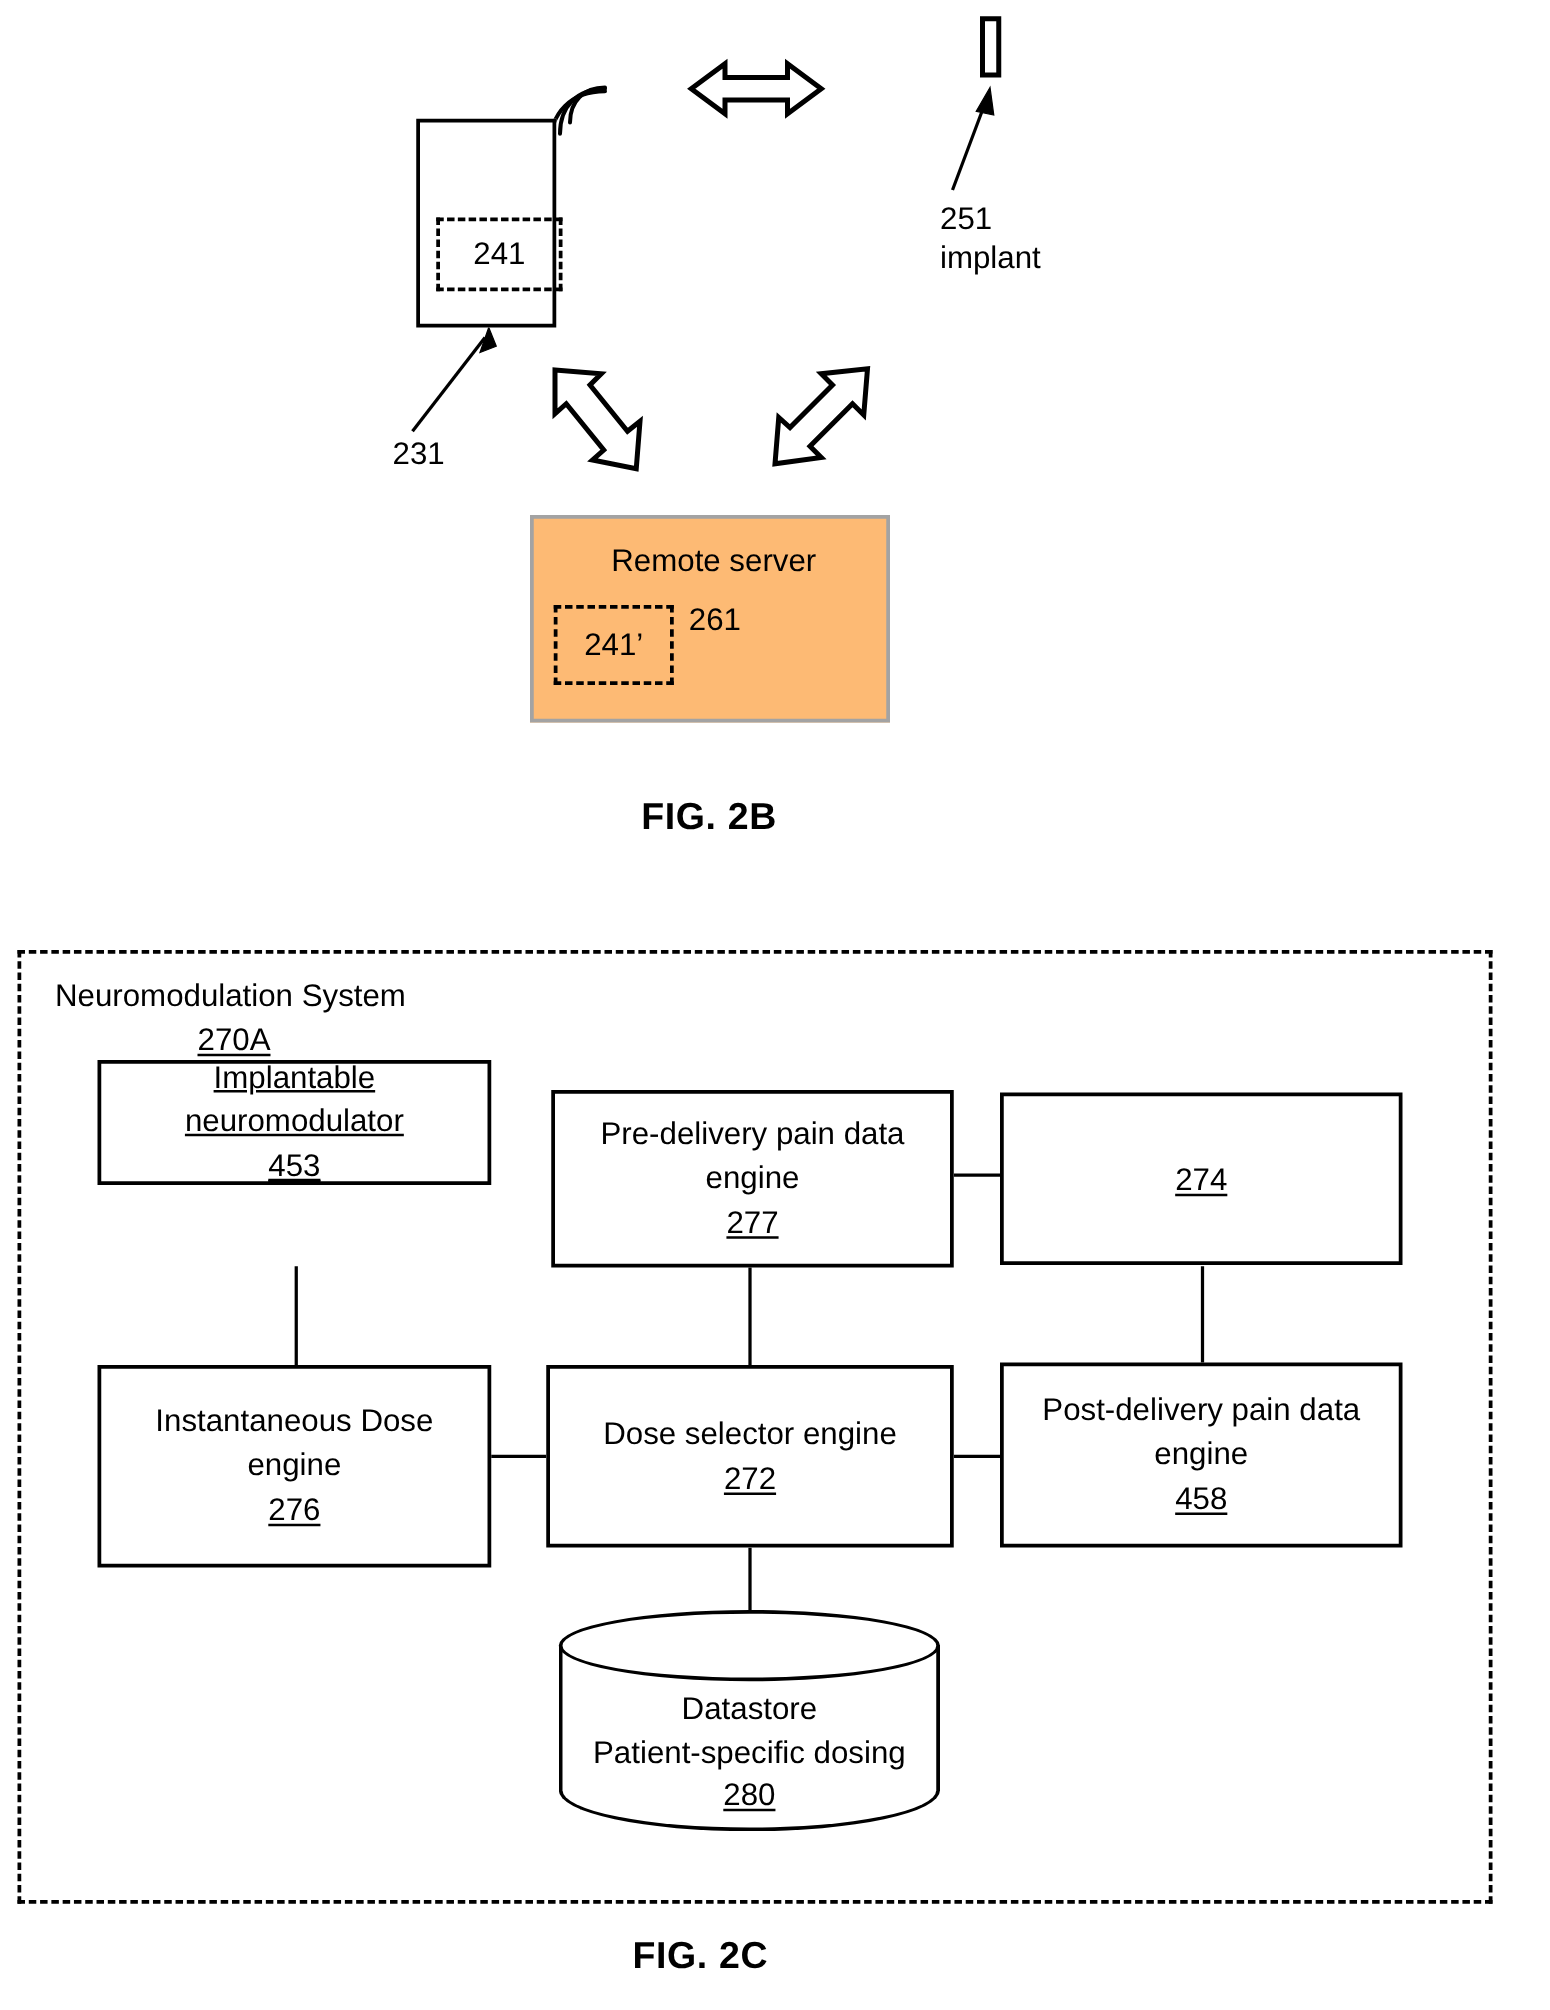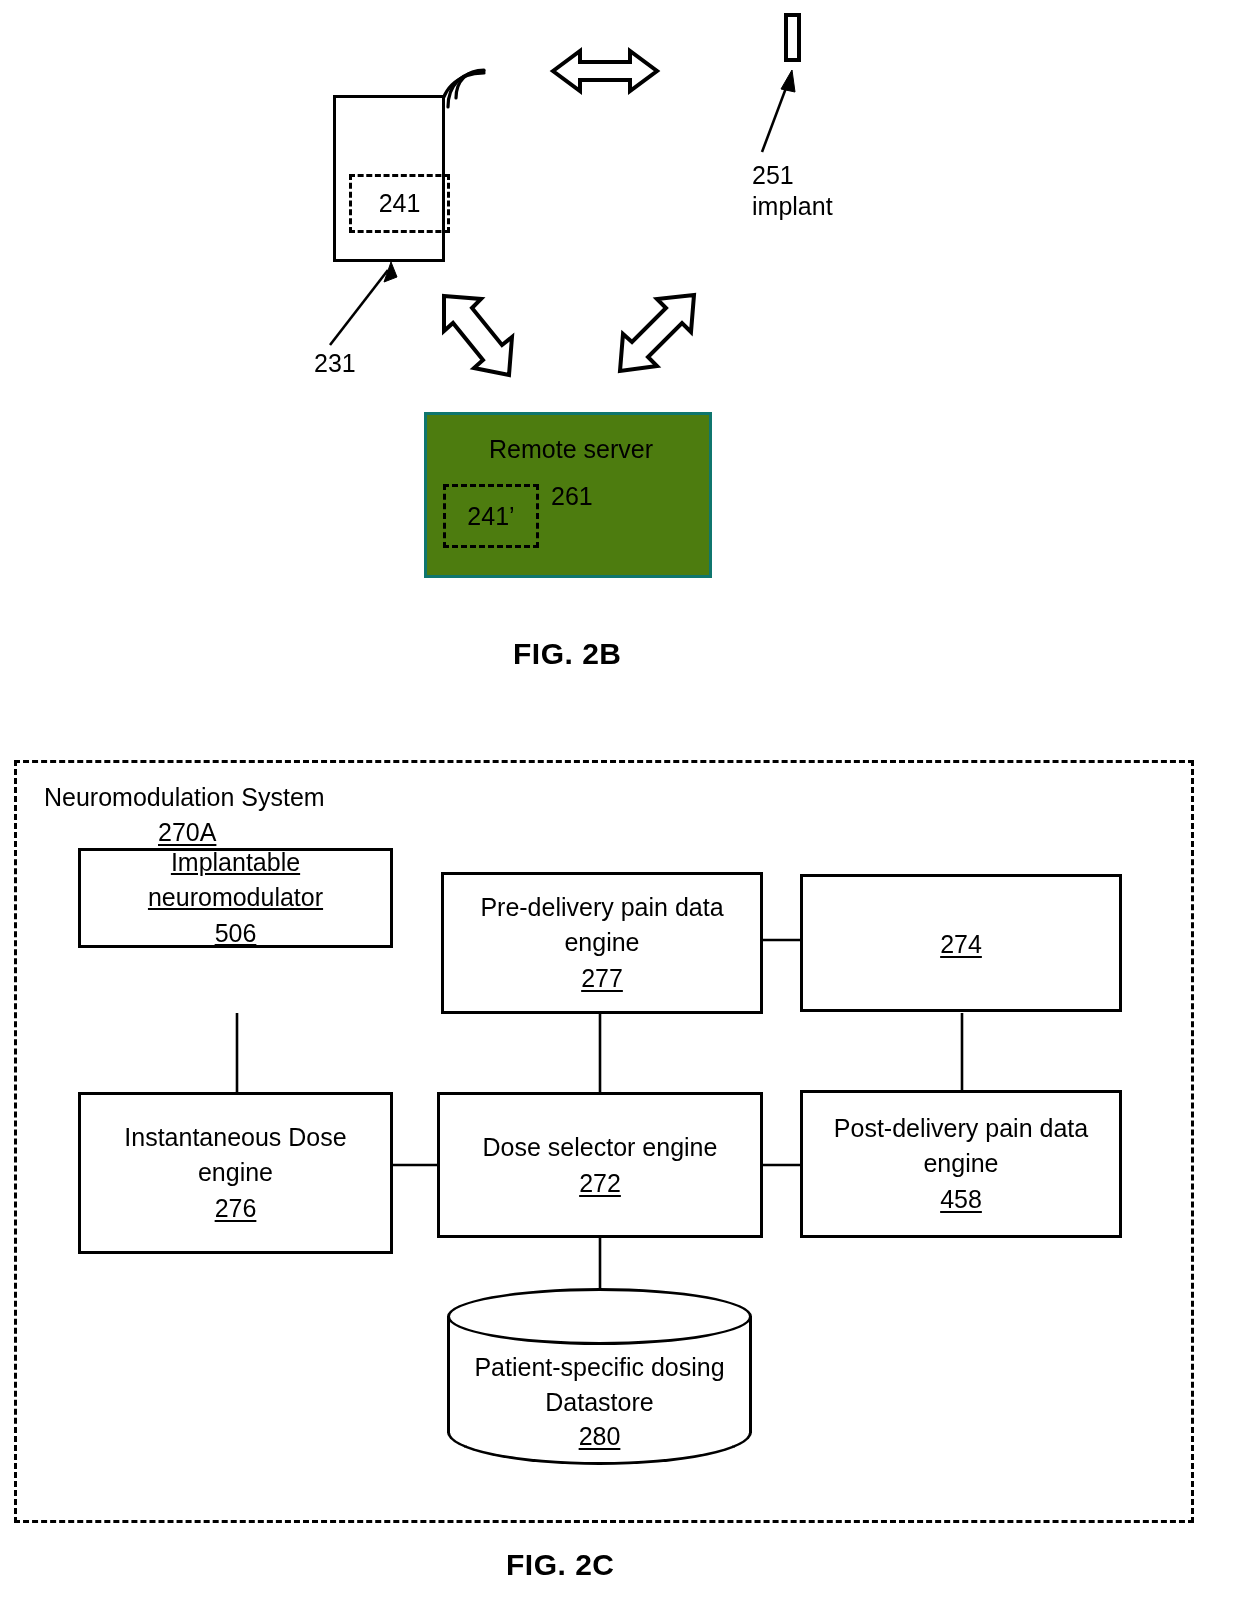--- a/index.html
+++ b/index.html
@@ -75,23 +75,23 @@
     box-sizing: border-box;
     background: #fff;
   }
 
   .server-box {
     position: absolute;
     left: 424px;
     top: 412px;
     width: 288px;
     height: 166px;
-    border: 3px solid #0f766e;
-    box-sizing: border-box;
-    background: #4d7c0f;
+    border: 3px solid #a3a3a3;
+    box-sizing: border-box;
+    background: #fdba74;
   }
   .server-title {
     position: absolute;
     left: 0;
     top: 20px;
     width: 288px;
     text-align: center;
     font-size: 25px;
     color: #000;
   }
@@ -298,21 +298,21 @@
 
   <div class="fig-label" style="left:513px; top:637px;">FIG. 2B</div>
 
   <div class="system-frame"></div>
   <div class="system-title">Neuromodulation System</div>
   <div class="system-num">270A</div>
 
   <div class="blk" style="left:78px;  top:848px;  width:315px; height:100px;text-decoration:underline;">
     <span>Implantable</span>
     <span>neuromodulator</span>
-    <span class="num">506</span>
+    <span class="num">453</span>
   </div>
 
   <div class="blk" style="left:441px; top:872px; width:322px; height:142px;">
     <span>Pre-delivery pain data</span>
     <span>engine</span>
     <span class="num">277</span>
   </div>
 
   <div class="blk" style="left:800px; top:874px; width:322px; height:138px;">
     <span class="num">274</span>
@@ -332,21 +332,21 @@
   <div class="blk" style="left:800px; top:1090px; width:322px; height:148px;">
     <span>Post-delivery pain data</span>
     <span>engine</span>
     <span class="num">458</span>
   </div>
 
   <div class="cyl">
     <div class="cyl-body"></div>
     <div class="cyl-top"></div>
     <div class="cyl-label">
+      <div>Datastore</div>
       <div>Patient-specific dosing</div>
-      <div>Datastore</div>
       <div class="num">280</div>
     </div>
   </div>
 
   <div class="fig-label" style="left:506px; top:1548px;">FIG. 2C</div>
 
 </div>
 
 </body></html>

